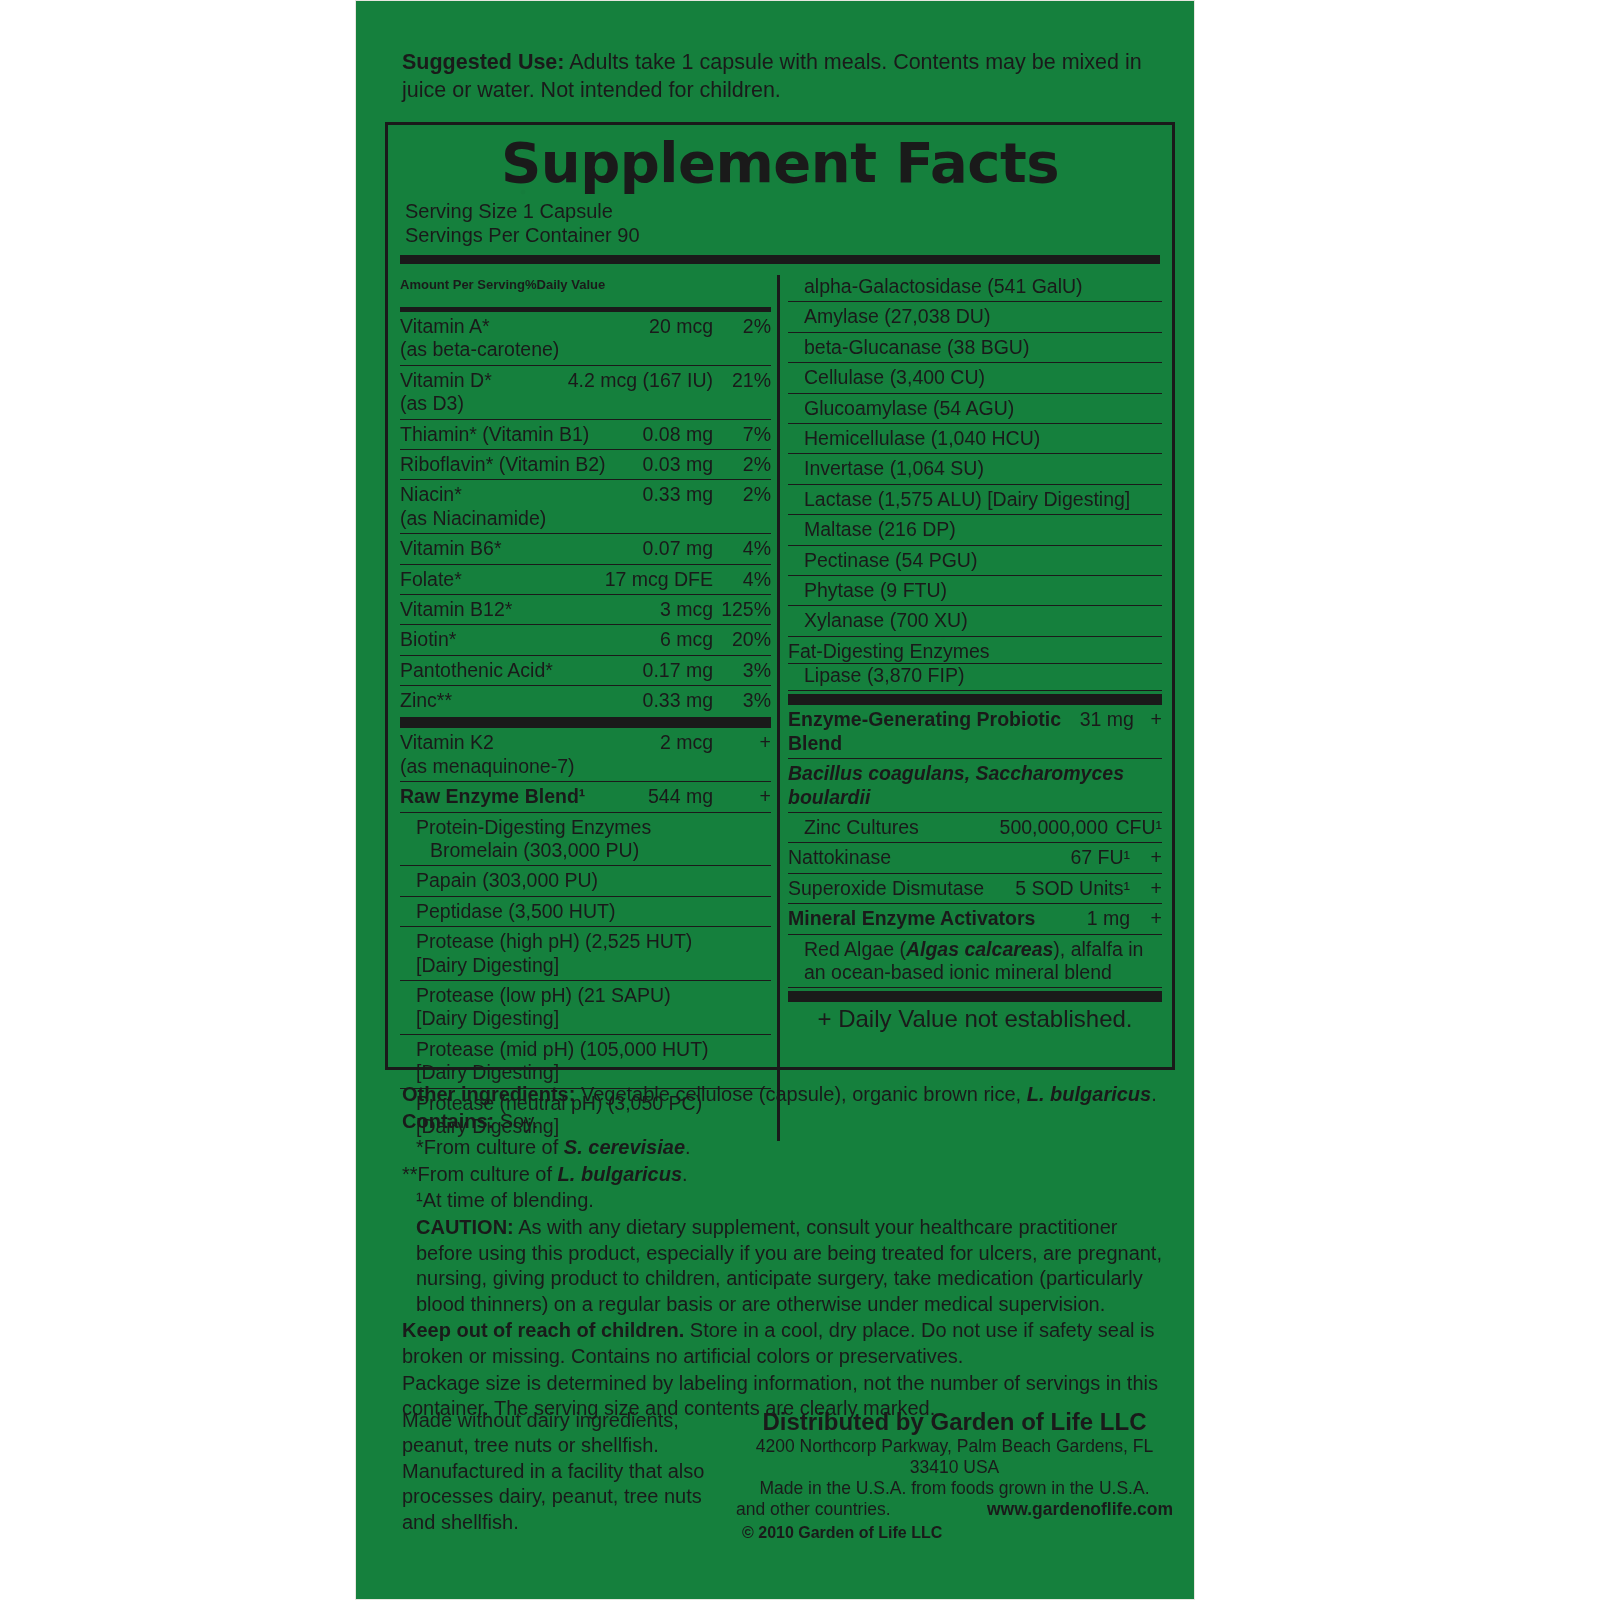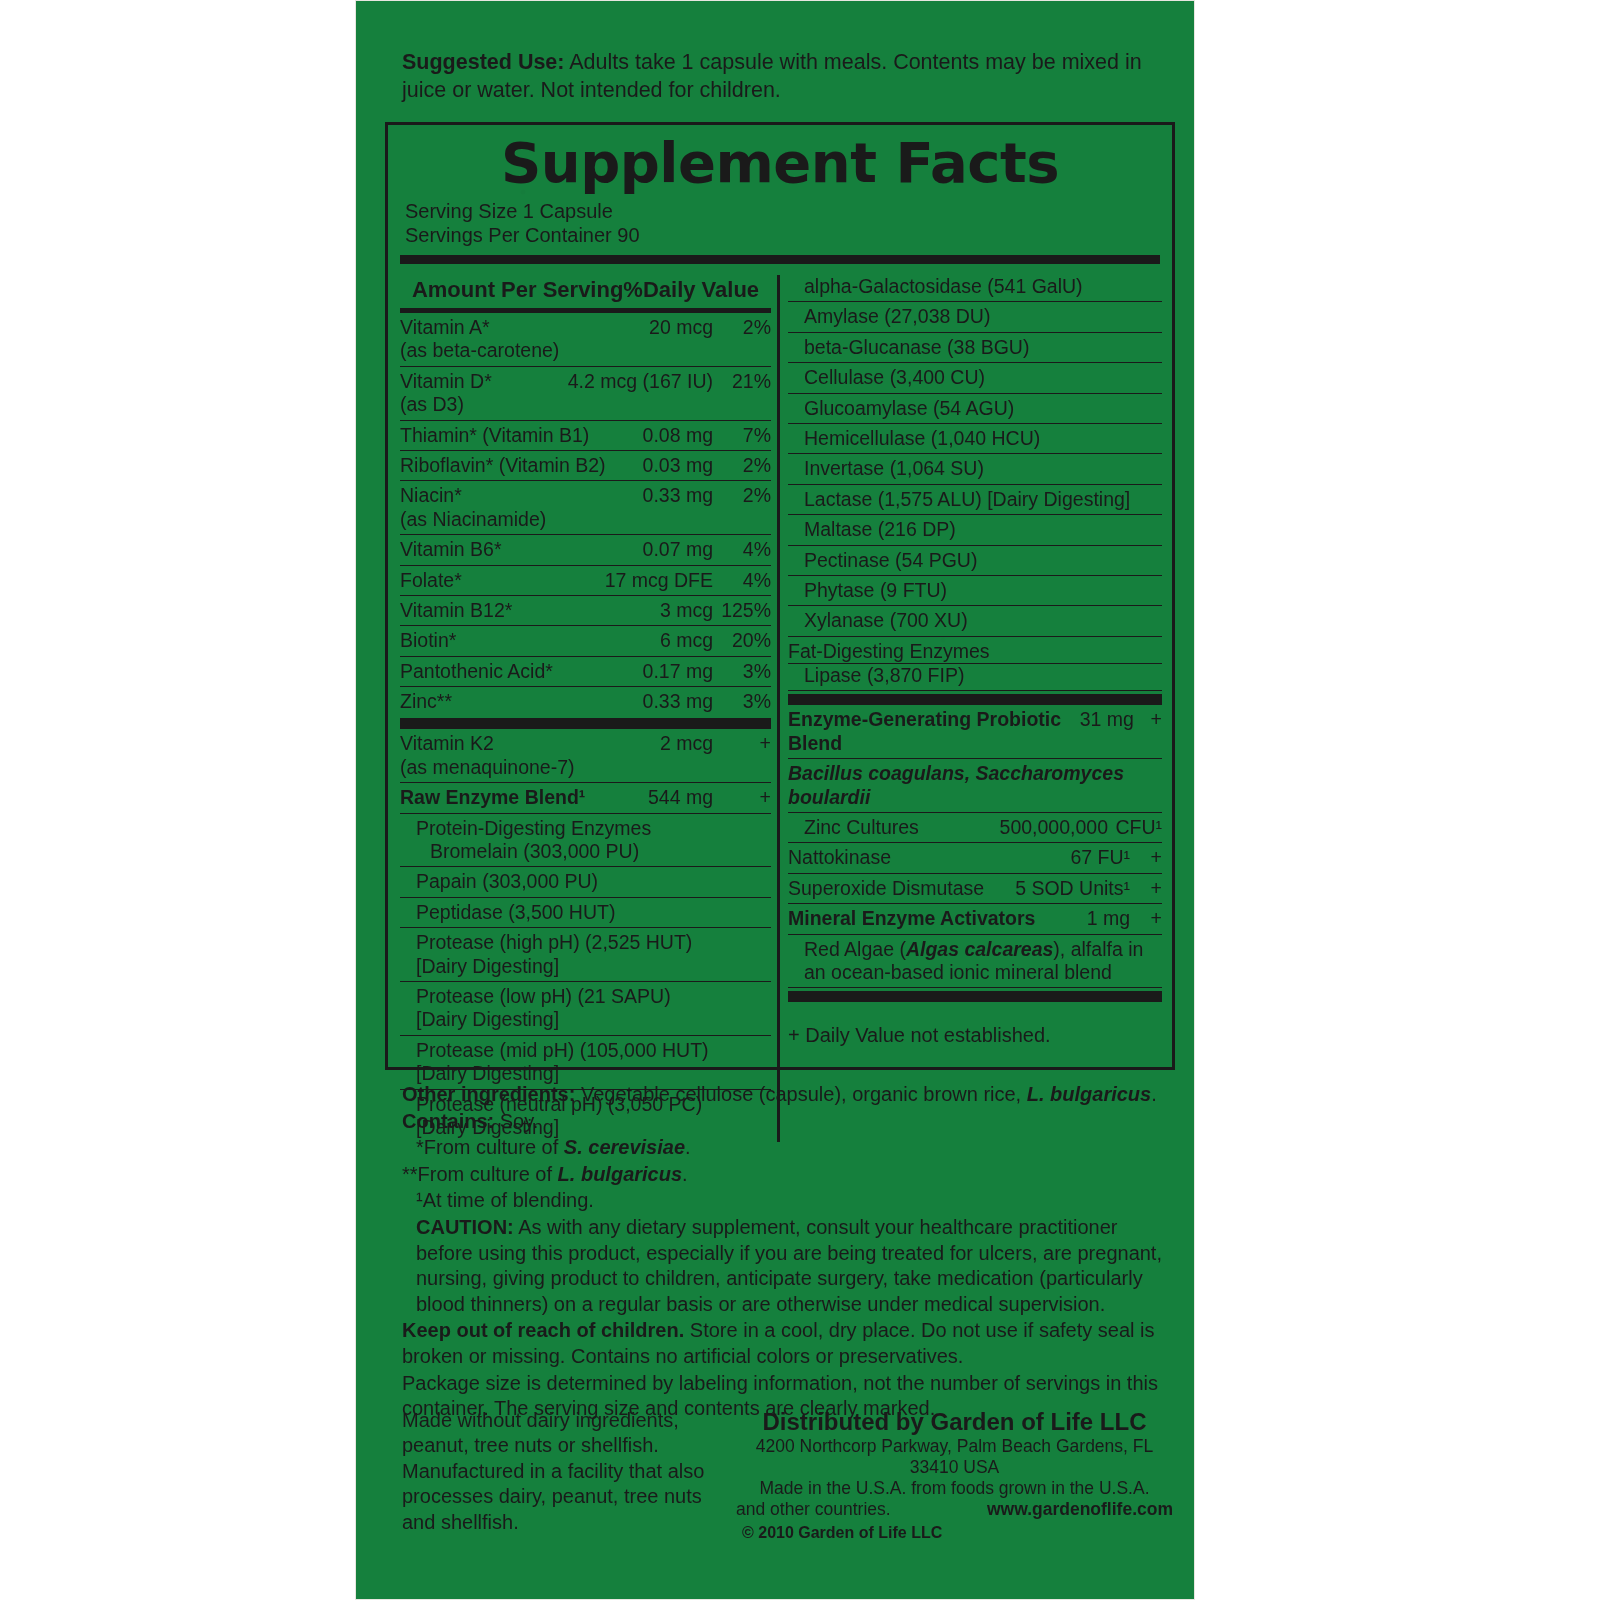--- a/index.html
+++ b/index.html
@@ -46,22 +46,22 @@
   .serving{
     margin-left:17px;font-size:20px;line-height:1.22;margin-top:8px;
   }
   .thickrule{height:9px;background:#1a1a1a;margin:7px 12px 0 12px;}
 
   .cols{position:absolute;left:12px;top:150px;width:762px;display:flex;}
   .colL{width:380px;border-right:3px solid #1a1a1a;box-sizing:border-box;padding-right:0;}
   .colR{width:382px;box-sizing:border-box;padding-left:8px;}
 
   .hdrrow{
-    display:flex;justify-content:center;
-    font-weight:bold;font-size:22px;padding:2px 6px 5px 0;
+    display:flex;justify-content:flex-start;
+    font-weight:bold;font-size:13px;padding:2px 6px 15px 0;
   }
   .hdrrule{height:5px;background:#1a1a1a;margin:0 6px 0 0;}
 
   .row{
     display:flex;align-items:flex-start;
     border-bottom:1px solid #1a1a1a;
     font-size:19.5px;line-height:1.2;
     padding:3px 0 3px 0;
     margin-right:6px;
   }
@@ -80,21 +80,21 @@
 
   .rrow{
     display:flex;align-items:flex-start;
     border-bottom:1px solid #1a1a1a;
     font-size:19.5px;line-height:1.2;padding:3px 0;
   }
   .rrow .nm{flex:1 1 auto;}
   .rrow .amt{white-space:nowrap;padding-left:8px;}
   .rrow .dv{white-space:nowrap;width:26px;text-align:right;padding-left:6px;}
 
-  .footnote{font-size:20px;padding-top:22px;}
+  .footnote{font-size:24px;padding-top:3px;text-align:center;}
 
   .other{
     position:absolute;left:47px;top:1082px;width:775px;
     font-size:20px;line-height:1.28;
   }
   .other p{margin:0 0 1px 0;}
   .other .ind{padding-left:14px;}
   .other b{font-weight:bold;}
   .blk{margin-top:9px;}
   .hang{padding-left:14px;text-indent:-14px;}

